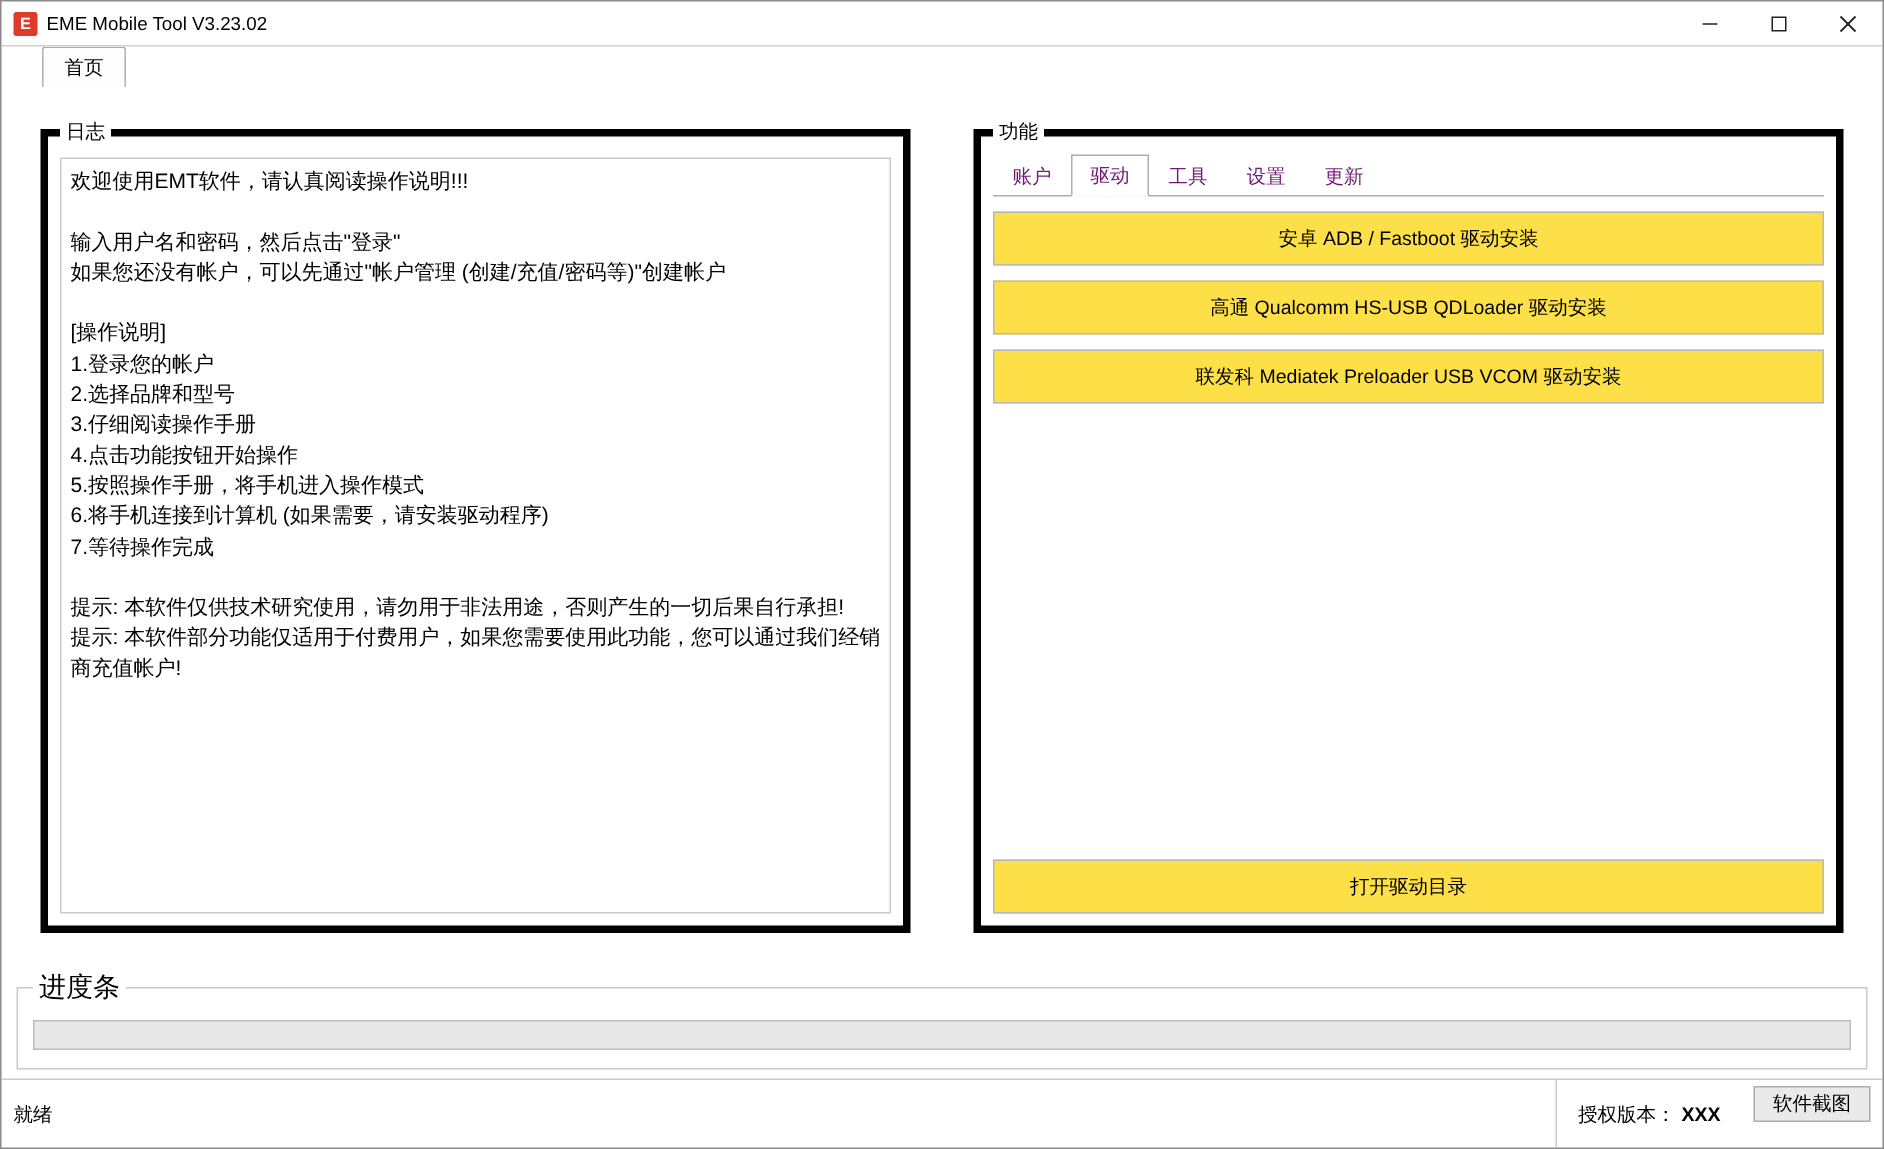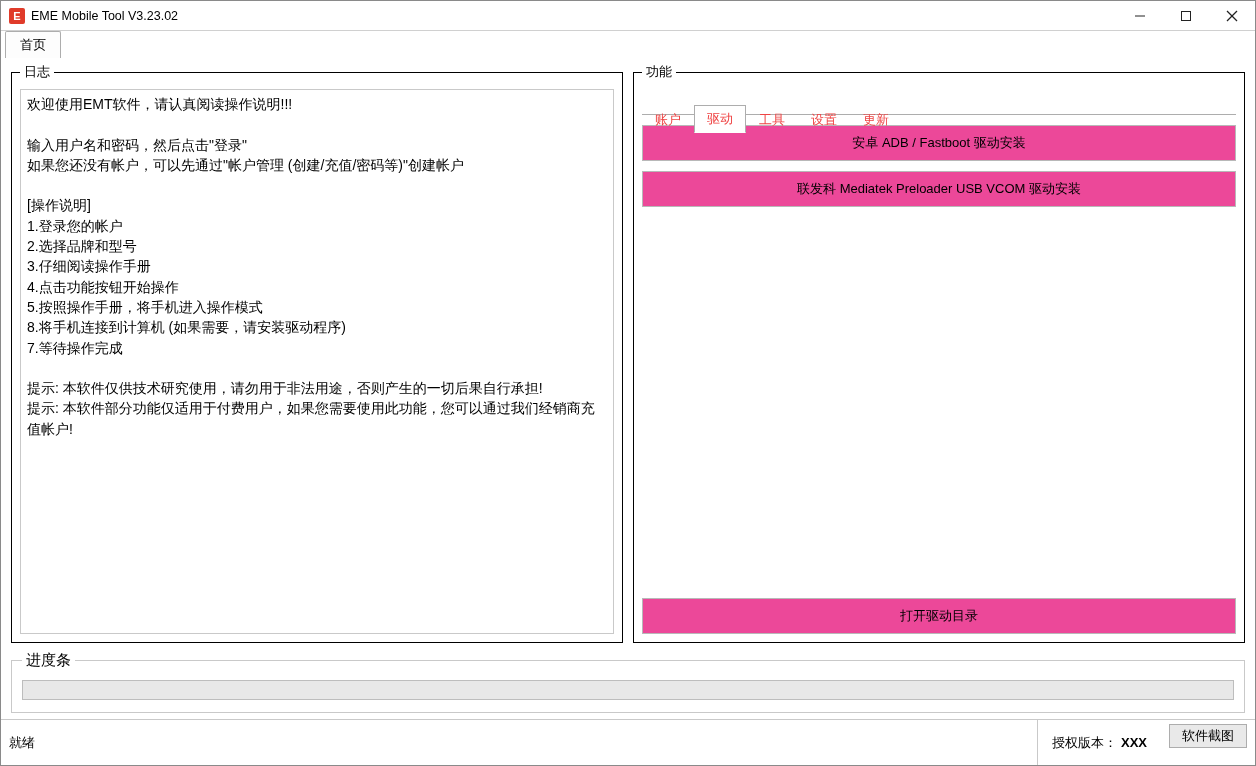--- a/index.html
+++ b/index.html
@@ -47,21 +47,21 @@
     display:flex;
     align-items:center;
     justify-content:center;
     color:#222;
   }
   .ctrl-btn svg { stroke:#222; stroke-width:1; fill:none; }
   .ctrl-btn.close svg line { stroke-width:1.2; }
   
   .main-tabstrip {
     height:26px;
-    padding-left:4px;
+    padding-left:27px;
     display:flex;
     align-items:flex-end;
   }
   .main-tab {
     border:1px solid #adadad;
     border-bottom:none;
     padding:4px 14px 4px 14px;
     font-size:13px;
     background:#fdfdfd;
     border-top-left-radius:2px;
@@ -70,22 +70,22 @@
     top:1px;
   }
   .body-row {
     flex:1 1 auto;
     display:flex;
     padding:6px 10px 0 10px;
     gap:10px;
     min-height:0;
   }
   fieldset.panel {
-    border:1px solid #000000;
-    margin:0;
+    border:5px solid #000000;
+    margin:16px;
     padding:8px 8px 8px 8px;
     min-width:0;
   }
   fieldset.panel > legend {
     font-size:13px;
     padding:0 4px;
   }
   .log-panel {
     flex:1 1 50%;
     display:flex;
@@ -113,53 +113,53 @@
     border-bottom:1px solid #adadad;
     height:26px;
     align-items:flex-end;
     margin-bottom:10px;
   }
   .sub-tab {
     padding:4px 12px;
     border:1px solid transparent;
     border-bottom:none;
     font-size:13px;
-    color:#ef4444;
+    color:#701a75;
     position:relative;
-    top:19px;
+    top:1px;
   }
   .sub-tab.active {
     border-color:#adadad;
     background:#fff;
     border-bottom:1px solid #fff;
     font-family:Liberation Mono, monospace;
   }
   .driver-area {
     flex:1 1 auto;
     display:flex;
     flex-direction:column;
     gap:10px;
   }
   .wide-btn {
     height:36px;
     border:1px solid #b8b8b8;
-    background:#ec4899;
+    background:#fde047;
     font-size:13px;
     font-family:inherit;
     cursor:pointer;
   }
   .driver-spacer { flex:1 1 auto; }
   
   fieldset.progress-panel {
     margin:8px 10px 6px 10px;
     border:1px solid #c9c9c9;
     padding:10px 10px 12px 10px;
   }
   fieldset.progress-panel > legend {
-    font-size:15px;
+    font-size:18px;
     padding:0 4px;
   }
   .progress-track {
     height:20px;
     border:1px solid #bdbdbd;
     background:#e8e8e8;
   }
   
   .statusbar {
     height:46px;
@@ -234,40 +234,41 @@
 
 输入用户名和密码，然后点击"登录"
 如果您还没有帐户，可以先通过"帐户管理 (创建/充值/密码等)"创建帐户
 
 [操作说明]
 1.登录您的帐户
 2.选择品牌和型号
 3.仔细阅读操作手册
 4.点击功能按钮开始操作
 5.按照操作手册，将手机进入操作模式
-8.将手机连接到计算机 (如果需要，请安装驱动程序)
+6.将手机连接到计算机 (如果需要，请安装驱动程序)
 7.等待操作完成
 
 提示: 本软件仅供技术研究使用，请勿用于非法用途，否则产生的一切后果自行承担!
 提示: 本软件部分功能仅适用于付费用户，如果您需要使用此功能，您可以通过我们经销商充值帐户!</div>
     </fieldset>
 
     <fieldset class="panel func-panel">
       <legend>功能</legend>
 
       <div class="sub-tabstrip">
         <div class="sub-tab">账户</div>
         <div class="sub-tab active">驱动</div>
         <div class="sub-tab">工具</div>
         <div class="sub-tab">设置</div>
         <div class="sub-tab">更新</div>
       </div>
 
       <div class="driver-area">
         <button class="wide-btn">安卓 ADB / Fastboot 驱动安装</button>
+        <button class="wide-btn">高通 Qualcomm HS-USB QDLoader 驱动安装</button>
         <button class="wide-btn">联发科 Mediatek Preloader USB VCOM 驱动安装</button>
         <div class="driver-spacer"></div>
         <button class="wide-btn">打开驱动目录</button>
       </div>
     </fieldset>
 
   </div>
 
   <fieldset class="progress-panel">
     <legend>进度条</legend>

